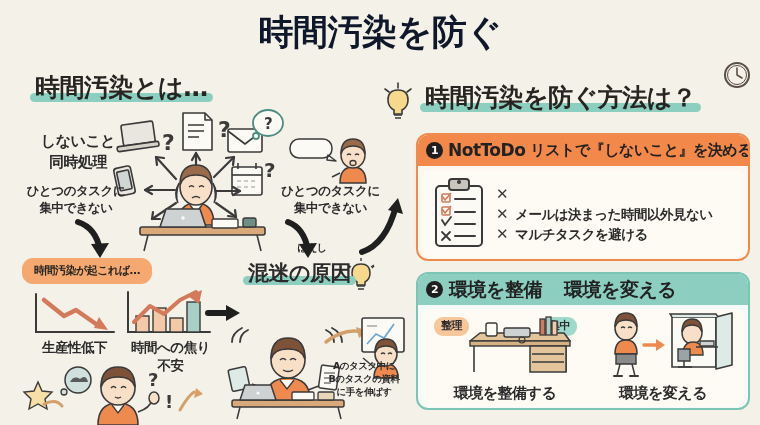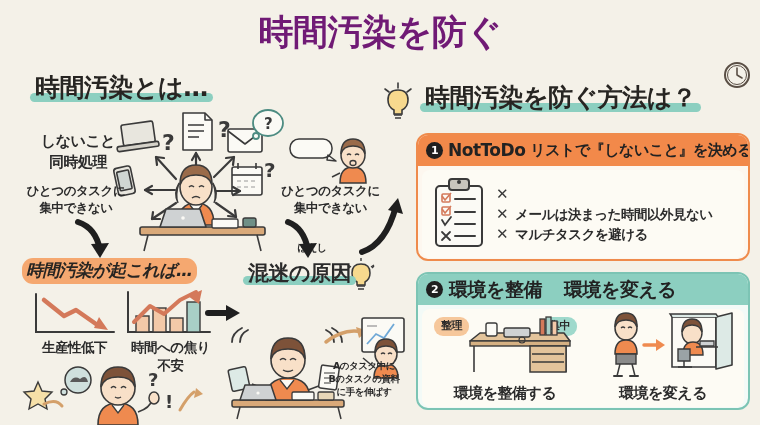--- a/index.html
+++ b/index.html
@@ -16,37 +16,37 @@
   .jp { font-family: "DejaVu Sans", "Liberation Sans", sans-serif; font-weight: 700; letter-spacing: -0.5px; }
   .abs { position: absolute; }
   .ctr { text-align: center; }
 
   
   #main-title {
     left: 0; right: 0; top: 10px; text-align: center;
   }
   #main-title .t {
     display: inline-block; position: relative;
-    font-size: 35px; line-height: 44px; color: #701a75;
+    font-size: 35px; line-height: 44px; color: #0f172a;
     padding: 0 6px;
   }
   #main-title .t::after {
     content: ""; position: absolute; left: 2px; right: 2px; bottom: 1px;
     height: 11px; background: #f08a4b; border-radius: 6px; z-index: -1;
   }
 
   
   .hl-green { position: relative; display: inline-block; padding: 0 5px; z-index: 1; }
   .hl-green::after {
     content: ""; position: absolute; left: 0; right: 0; bottom: 2px; height: 9px;
     background: #8ccfc0; border-radius: 5px; z-index: -1;
   }
   .pill-orange {
     display: inline-block; background: #f5a870; color: #272522;
-    border-radius: 11px; padding: 2px 4px 3px; font-size: 17px; line-height: 21px; font-style: italic;
+    border-radius: 11px; padding: 2px 12px 3px; font-size: 11px; line-height: 21px;
   }
 
   
   #left-head { left: 30px; top: 72px; }
   #left-head .t { font-size: 25px; line-height: 32px; color: #272522; }
 
   
   svg { overflow: visible; }
 
   

